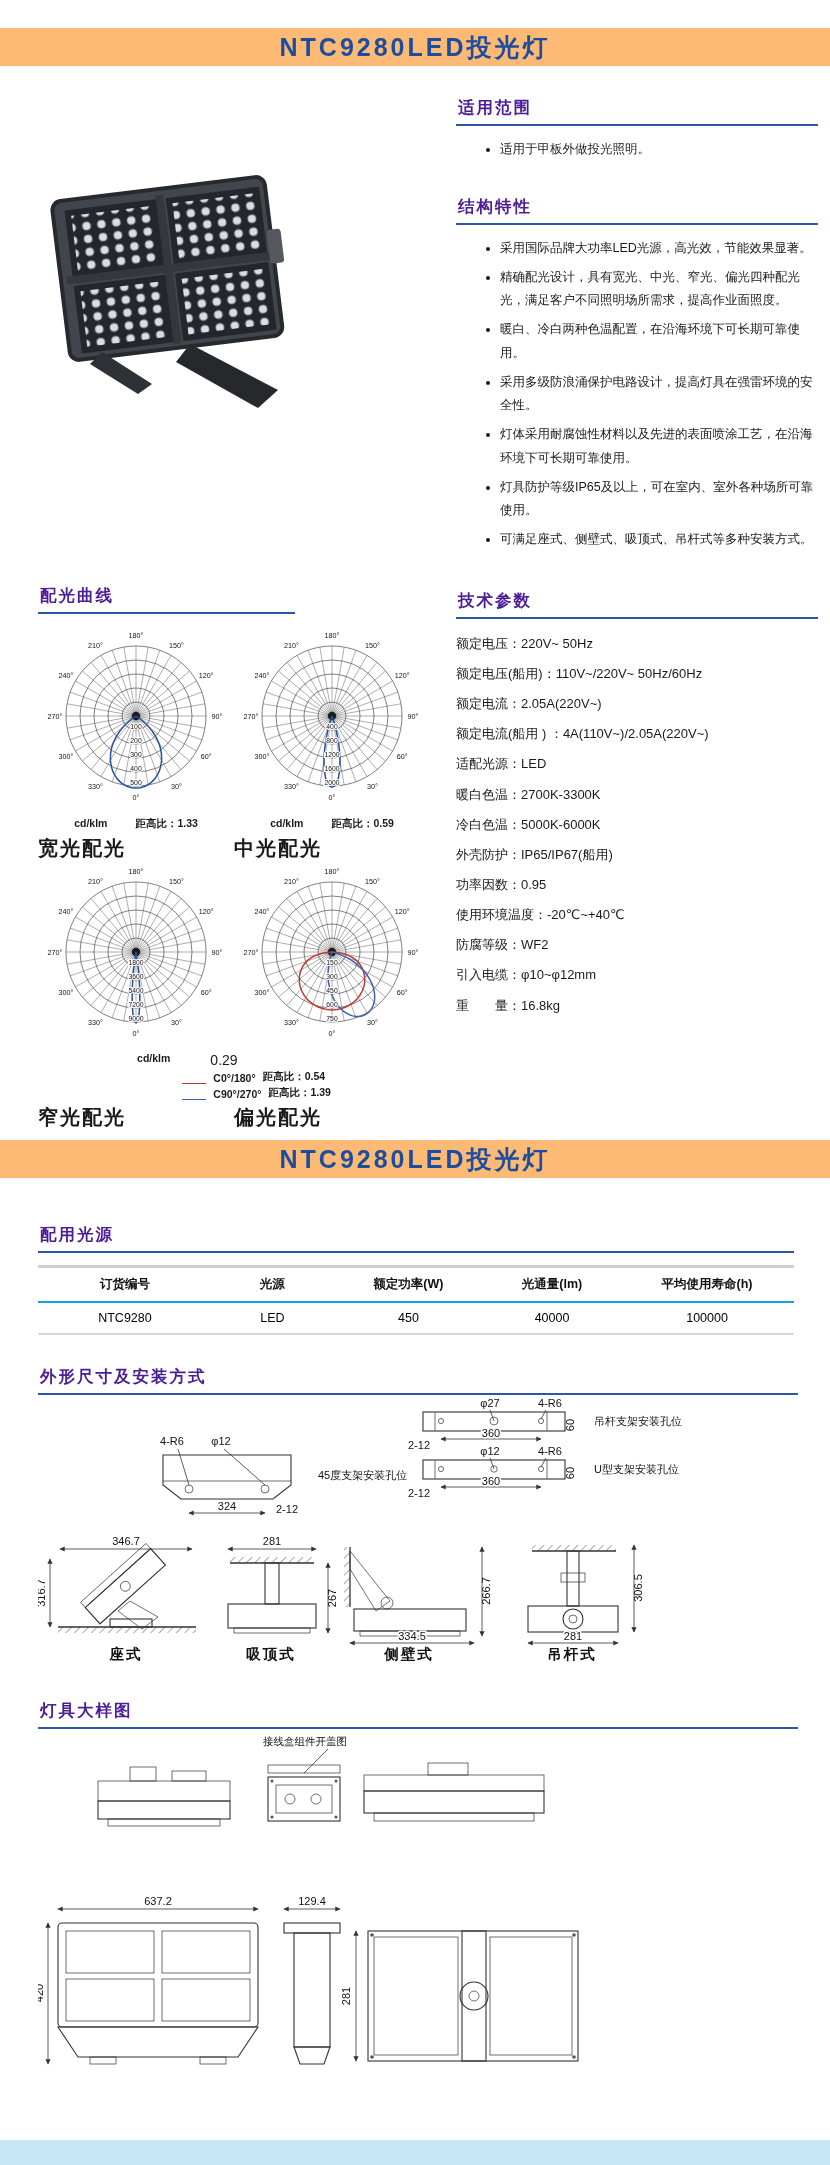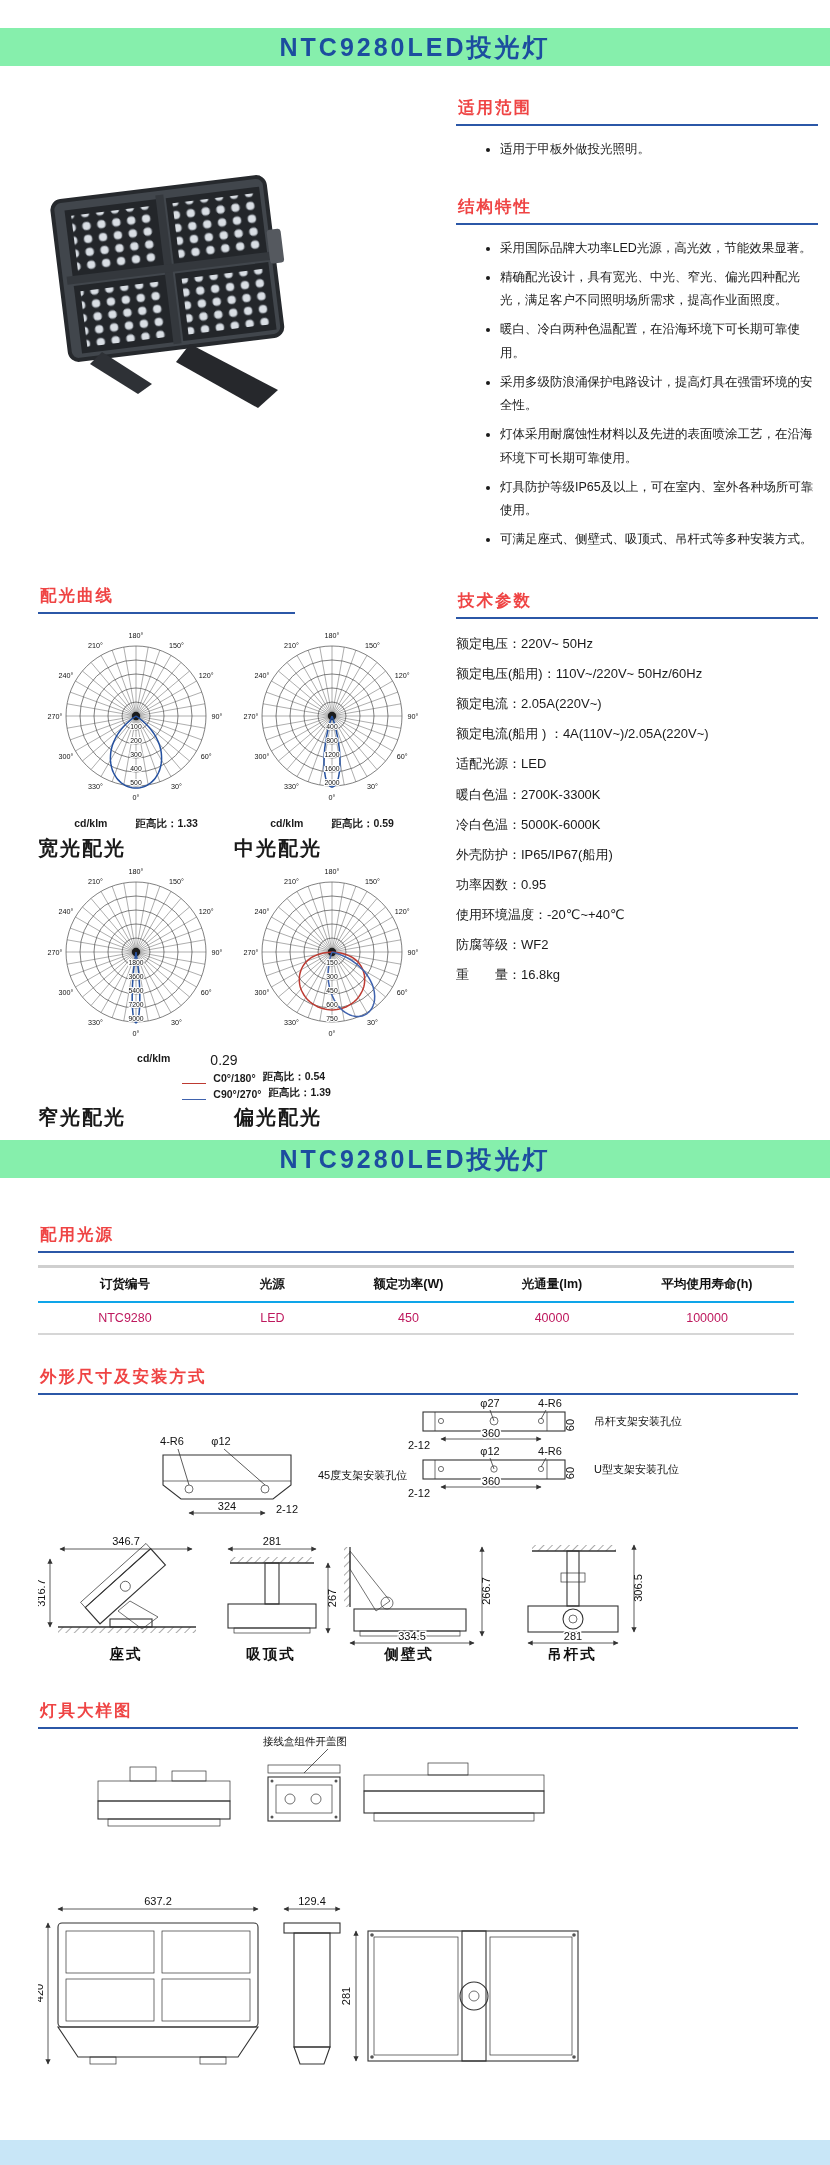--- a/index.html
+++ b/index.html
@@ -1,21 +1,21 @@
 <!DOCTYPE html>
 <html><head>
 <meta charset="utf-8">
 <style>
   html,body{margin:0;padding:0;background:#ffffff;}
   body{width:830px;font-family:"Liberation Sans","DejaVu Sans",sans-serif;color:#1a1a1a;}
   .page{position:relative;width:830px;height:2165px;background:#fff;overflow:hidden;}
-  .bar{position:absolute;left:0;width:830px;height:38px;background:#86efac;display:flex;align-items:center;justify-content:center;}
+  .bar{position:absolute;left:0;width:830px;height:38px;background:#fdba74;display:flex;align-items:center;justify-content:center;}
   .bar .t{font-size:25px;font-weight:bold;color:#1c4d9f;letter-spacing:3px;}
   .footbar{position:absolute;left:0;top:2140px;width:830px;height:25px;background:#c8e6f7;}
-  h2.sec{font-size:16.5px;font-weight:bold;color:#ef4444;letter-spacing:2px;margin:0;padding:0 0 5px 2px;border-bottom:2px solid #2b57a7;}
+  h2.sec{font-size:16.5px;font-weight:bold;color:#4c1d95;letter-spacing:2px;margin:0;padding:0 0 5px 2px;border-bottom:2px solid #2b57a7;}
   
   .rcol{position:absolute;left:456px;top:97px;width:362px;}
   ul.bullets{list-style:disc;margin:12px 0 0 0;padding-left:20px;font-size:12.5px;line-height:1.9;}
   ul.bullets li{margin-bottom:5px;margin-left:24px;}
   .secblock{margin-bottom:26px;}
   .plist{margin-top:10px;font-size:13px;line-height:2.32;}
   
   .photo{position:absolute;left:42px;top:132px;width:262px;height:288px;}
   
   .curves{position:absolute;left:38px;top:585px;width:396px;}
@@ -29,21 +29,21 @@
   .lcol{display:flex;flex-direction:column;gap:2px;}
   .lnote{font-size:14px;font-weight:normal;margin-left:28px;}
   .lrow{display:flex;align-items:flex-end;gap:7px;}
   .sw{display:inline-block;width:24px;height:0;border-top:1.7px solid #333;}
   
   .srcsec{position:absolute;left:38px;top:1224px;width:756px;}
   table.src{width:100%;border-collapse:collapse;margin-top:12px;font-size:12.5px;text-align:center;}
   table.src thead tr{border-top:3px solid #cfcfcf;border-bottom:2px solid #0ea5e9;}
   table.src tbody tr{border-bottom:2px solid #d6d6d6;}
   table.src th{font-weight:bold;padding:8px 0;color:#111;}
-  table.src td{padding:8px 0;color:#be185d;}
+  table.src td{padding:8px 0;color:#000000;}
   .dimsec{position:absolute;left:38px;top:1366px;width:760px;}
   .detsec{position:absolute;left:38px;top:1700px;width:760px;}
   svg.lineart{display:block;margin-top:2px;}
   .dt{font-size:10.5px;fill:#111;}
   .dts{font-size:11px;fill:#111;}
   .figcap{font-size:14.5px;font-weight:bold;fill:#111;letter-spacing:2px;}
   .halo{stroke:#fff;stroke-width:3px;paint-order:stroke;}
   .ln{stroke:#333;stroke-width:1.1;fill:none;}
   .lt{stroke:#333;stroke-width:0.7;fill:none;}
   .dl{stroke:#333;stroke-width:0.8;}
@@ -109,20 +109,21 @@
           <div>额定电压(船用)：110V~/220V~  50Hz/60Hz</div>
           <div>额定电流：2.05A(220V~)</div>
           <div>额定电流(船用 ) ：4A(110V~)/2.05A(220V~)</div>
           <div>适配光源：LED</div>
           <div>暖白色温：2700K-3300K</div>
           <div>冷白色温：5000K-6000K</div>
           <div>外壳防护：IP65/IP67(船用)</div>
           <div>功率因数：0.95</div>
           <div>使用环境温度：-20℃~+40℃</div>
           <div>防腐等级：WF2</div>
+          <div>引入电缆：φ10~φ12mm</div>
           <div>重　　量：16.8kg</div>
         </div>
     </div>
   </div>
 
   <div class="curves">
     <h2 class="sec">配光曲线</h2>
     <div id="charts-grid">
         <div class="ccell"><svg viewBox="0 0 190 186" width="190" height="186">
             <circle cx="95" cy="90" r="14.0" fill="none" stroke="#4a4a4a" stroke-width="0.7"></circle>

